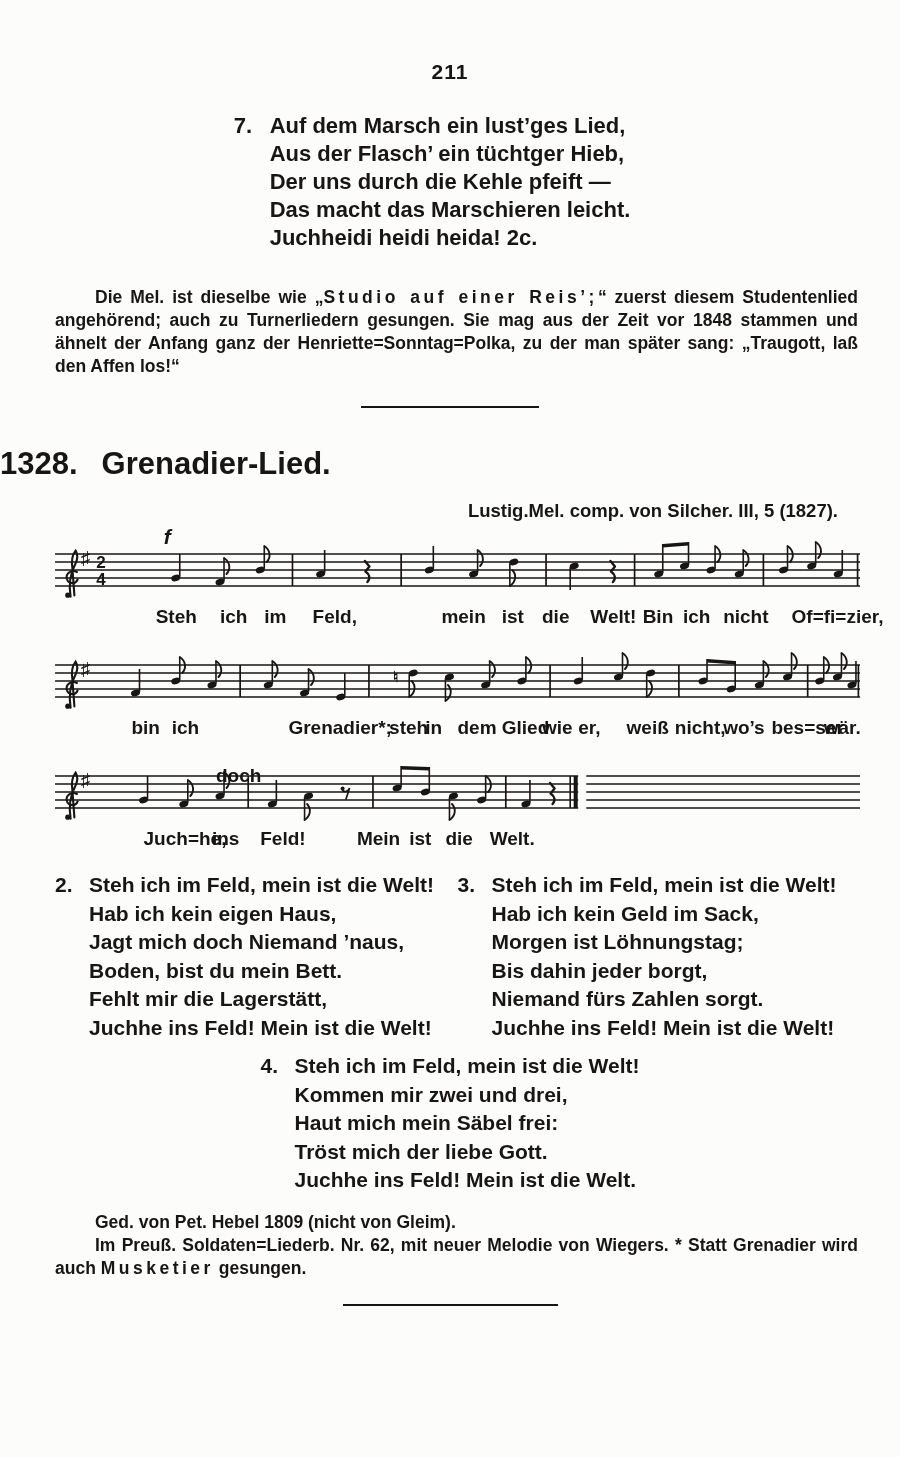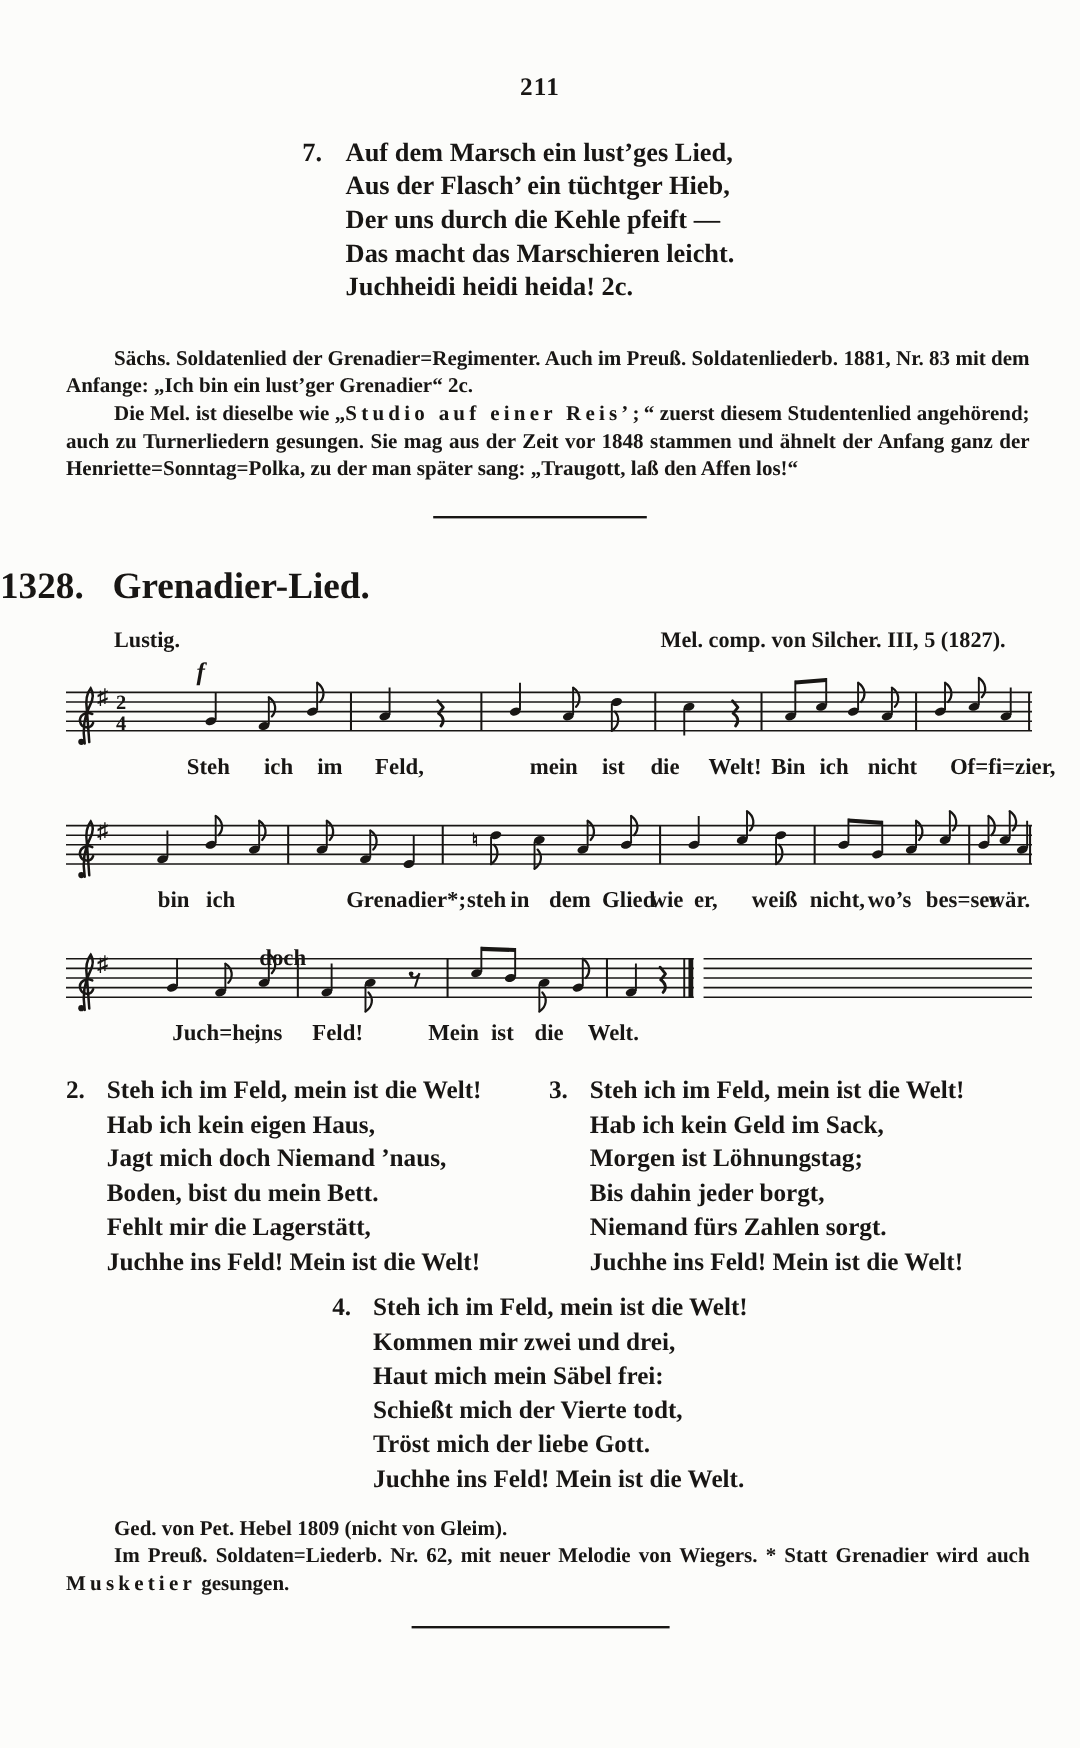--- a/index.html
+++ b/index.html
@@ -1,21 +1,21 @@
 <!DOCTYPE html>
 <html style="--paper: #fcfcfa; --ink: #181614;"><head>
 <meta charset="utf-8">
 <style>
   :root{ --paper:#fcfcfa; --ink:#181614; }
   html,body{margin:0;padding:0;}
   body{background:var(--paper);}
   .page{
     position:relative; width:900px; height:1457px; overflow:hidden;
     background:var(--paper); color:var(--ink);
-    font-family:Liberation Serif, serif; font-weight:bold;
+    font-family:Liberation Sans, sans-serif; font-weight:bold;
     margin:0 auto;
   }
   .pagenum{ padding-top:60px; text-align:center; font-size:21px; letter-spacing:1px; }
 
   
   .tv{ position:relative; width:fit-content; margin:28px auto 0 auto; font-size:22px; line-height:28px; }
   .tv .vnum{ position:absolute; left:-36px; }
   .vline{ white-space:nowrap; }
 
   
@@ -23,21 +23,21 @@
   .notes p{ margin:0; text-indent:40px; }
   .sperr{ letter-spacing:3.5px; }
 
   .rule{ border-top:2.6px solid var(--ink); height:0; }
   .rule1{ width:178px; margin:28px auto 0 auto; }
   .rule2{ width:215px; margin:24px auto 0 auto; }
 
   .title{ margin:38px 0 0 0; text-align:left; font-size:31px; font-weight:bold; }
   .title .tname{ margin-left:24px; }
 
-  .tempoline{ margin:18px 62px 0 95px; display:flex; justify-content:space-between; font-size:18.5px; }
+  .tempoline{ margin:18px 62px 0 95px; display:flex; justify-content:flex-end; font-size:18.5px; }
 
   .system{ position:relative; margin:4px 40px 0 55px; }
   .system svg{ display:block; }
   .lyrics{ position:relative; height:27px; font-size:19px; margin-top:-6px; }
   .lyrics span{ position:absolute; top:0; white-space:nowrap;text-align:center; }
 
   .verses-row{ display:flex; margin:16px 40px 0 55px; }
   .verse{ font-size:21px; line-height:28.5px; }
   .verses-row .verse{ width:50%; position:relative; padding-left:34px; box-sizing:border-box;}
   .verse .vnum{ position:absolute; left:0; }
@@ -53,21 +53,20 @@
 
   <div class="tv" id="topverse">
       <div class="vline"><span class="vnum">7.</span>Auf dem Marsch ein lust’ges Lied,</div>
       <div class="vline">Aus der Flasch’ ein tüchtger Hieb,</div>
       <div class="vline">Der uns durch die Kehle pfeift —</div>
       <div class="vline">Das macht das Marschieren leicht.</div>
       <div class="vline">Juchheidi heidi heida! 2c.</div>
     </div>
 
   <div class="notes">
-    <p>Sächs. Soldatenlied der Grenadier=Regimenter. Auch im Preuß. Soldatenliederb. 1881, Nr. 83 mit dem Anfange: „Ich bin ein lust’ger Grenadier“ 2c.</p>
     <p id="srcp2"><span>Die Mel. ist dieselbe wie „</span><span class="sperr">Studio auf einer Reis’;</span><span>“ zuerst diesem Studentenlied angehörend; auch zu Turnerliedern gesungen. Sie mag aus der Zeit vor 1848 stammen und ähnelt der Anfang ganz der Henriette=Sonntag=Polka, zu der man später sang: „Traugott, laß den Affen los!“</span></p>
   </div>
 
   <div class="rule rule1"></div>
 
   <h1 class="title"><span>1328.</span><span class="tname">Grenadier-Lied.</span></h1>
 
   <div class="tempoline">
     <span class="tempo">Lustig.</span>
     <span class="credit">Mel. comp. von Silcher. III, 5 (1827).</span>
@@ -331,21 +330,20 @@
         <div class="vline">Morgen ist Löhnungstag;</div>
         <div class="vline">Bis dahin jeder borgt,</div>
         <div class="vline">Niemand fürs Zahlen sorgt.</div>
         <div class="vline">Juchhe ins Feld! Mein ist die Welt!</div>
       </div>
   </div>
   <div class="verse verse-center">
       <div class="vline"><span class="vnum">4.</span>Steh ich im Feld, mein ist die Welt!</div>
       <div class="vline">Kommen mir zwei und drei,</div>
       <div class="vline">Haut mich mein Säbel frei:</div>
-      <div class="vline">Schießt mich der Vierte todt,</div>
       <div class="vline">Tröst mich der liebe Gott.</div>
       <div class="vline">Juchhe ins Feld! Mein ist die Welt.</div>
     </div>
 
   <div class="footer notes">
     <p>Ged. von Pet. Hebel 1809 (nicht von Gleim).</p>
     <p id="footp2"><span>Im Preuß. Soldaten=Liederb. Nr. 62, mit neuer Melodie von Wiegers. * Statt Grenadier wird auch </span><span class="sperr">Musketier</span><span> gesungen.</span></p>
   </div>
 
   <div class="rule rule2"></div>

